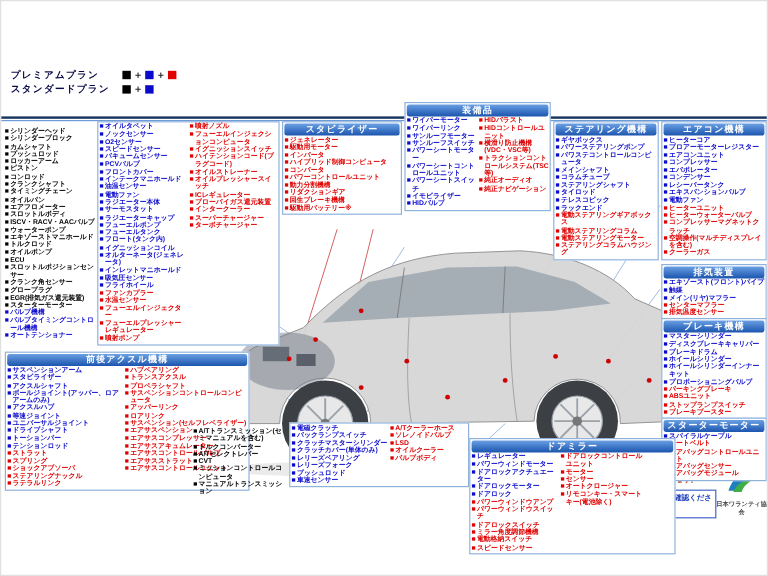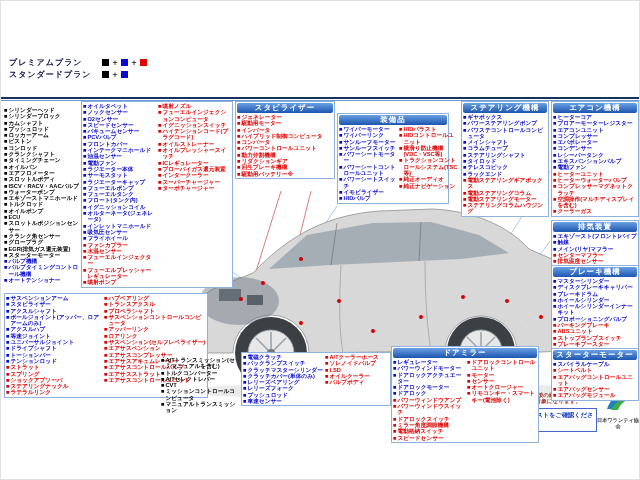--- a/index.html
+++ b/index.html
@@ -437,21 +437,21 @@
             <span class="sq">■</span>
             <span class="lbl">回生ブレーキ機構</span>
           </div>
           <div class="item" style="color: rgb(224, 0, 0);">
             <span class="sq">■</span>
             <span class="lbl">駆動用バッテリー※</span>
           </div>
         </div>
       </div>
     </div>
-    <div class="section" style="left: 336px; top: 112px; width: 112px;">
+    <div class="section" style="left: 336px; top: 84px; width: 122px;">
       <div class="hdr">装備品</div>
       <div class="cols">
         <div class="col" style="width: 58px;">
           <div class="item" style="color: rgb(10, 10, 205);">
             <span class="sq">■</span>
             <span class="lbl">ワイパーモーター</span>
           </div>
           <div class="item" style="color: rgb(10, 10, 205);">
             <span class="sq">■</span>
             <span class="lbl">ワイパーリンク</span>
@@ -730,20 +730,21 @@
             <span class="lbl">エアバッグセンサー</span>
           </div>
           <div class="item" style="color: rgb(224, 0, 0);">
             <span class="sq">■</span>
             <span class="lbl">エアバッグモジュール</span>
           </div>
         </div>
       </div>
     </div>
     <div class="section" style="left: 3px; top: 292px; width: 204px;">
+      <div class="hdr">前後アクスル機構</div>
       <div class="cols">
         <div class="col" style="width: 96px;">
           <div class="item" style="color: rgb(10, 10, 205);">
             <span class="sq">■</span>
             <span class="lbl">サスペンションアーム</span>
           </div>
           <div class="item" style="color: rgb(10, 10, 205);">
             <span class="sq">■</span>
             <span class="lbl">スタビライザー</span>
           </div>
@@ -939,21 +940,21 @@
             <span class="sq">■</span>
             <span class="lbl">オイルクーラー</span>
           </div>
           <div class="item" style="color: rgb(224, 0, 0);">
             <span class="sq">■</span>
             <span class="lbl">バルブボディ</span>
           </div>
         </div>
       </div>
     </div>
-    <div class="section" style="left: 390px; top: 345px; width: 148px;">
+    <div class="section" style="left: 390px; top: 364px; width: 172px;">
       <div class="hdr">ドアミラー</div>
       <div class="cols">
         <div class="col" style="width: 72px;">
           <div class="item" style="color: rgb(10, 10, 205);">
             <span class="sq">■</span>
             <span class="lbl">レギュレーター</span>
           </div>
           <div class="item" style="color: rgb(10, 10, 205);">
             <span class="sq">■</span>
             <span class="lbl">パワーウィンドモーター</span>

